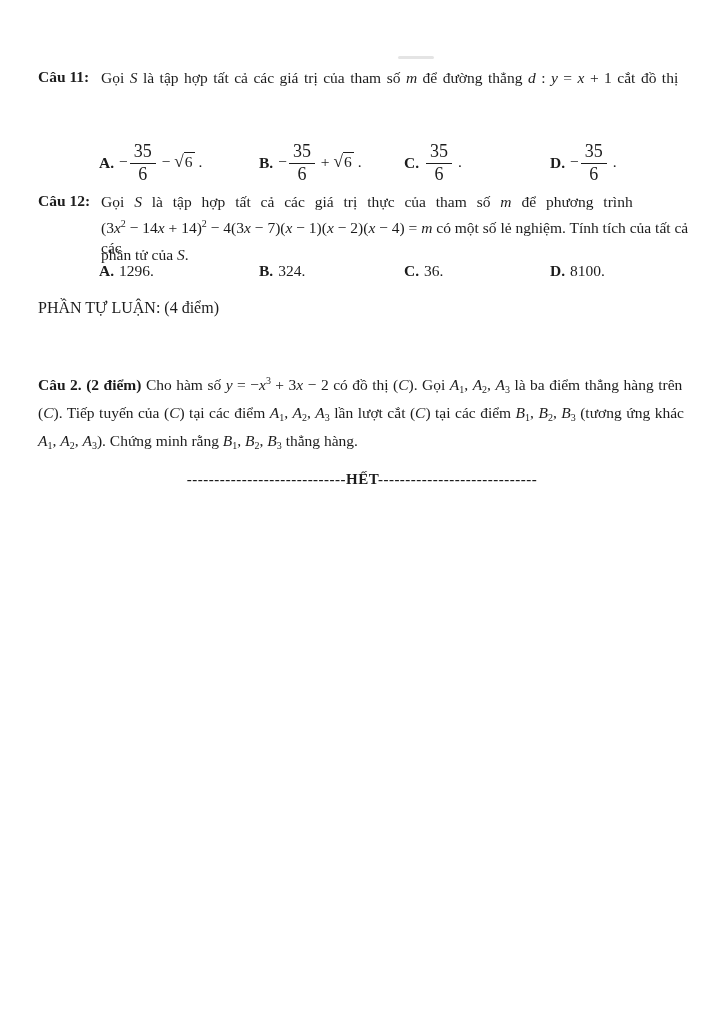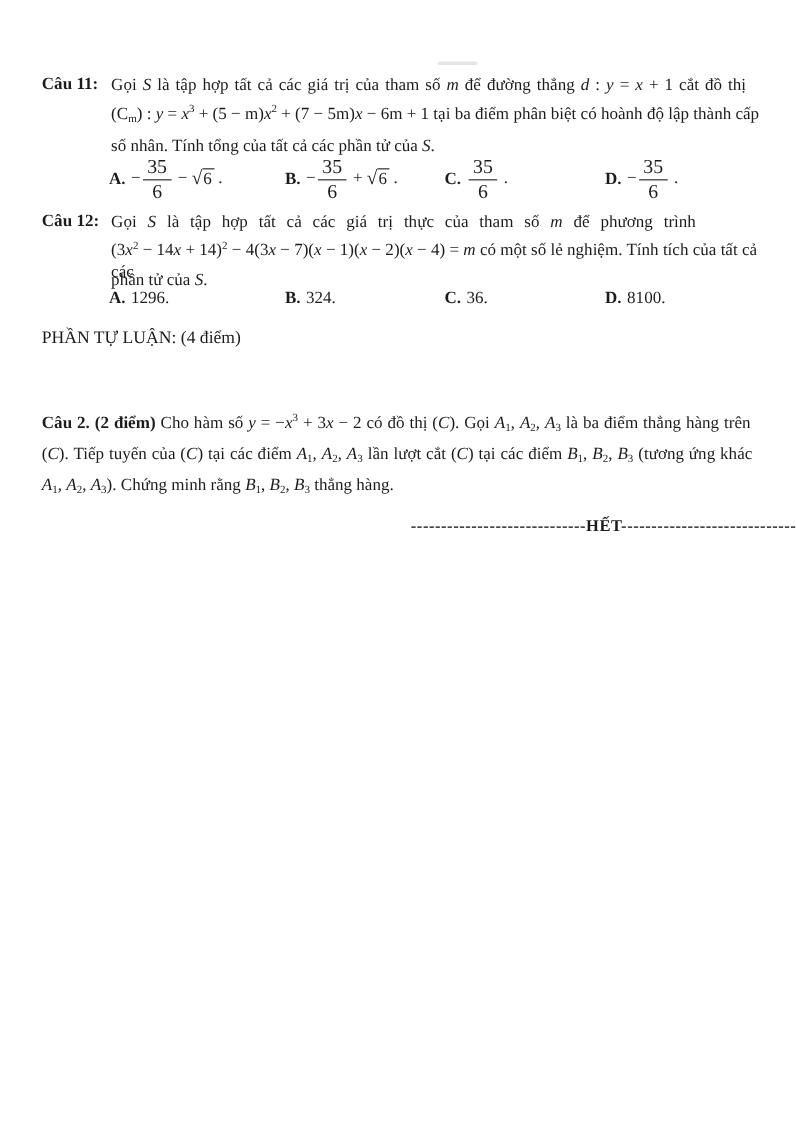--- a/index.html
+++ b/index.html
@@ -20,34 +20,32 @@
   .frac{display:inline-block;text-align:center;vertical-align:middle;line-height:1.08;font-size:18px;margin:0 2px;}
   .fn{display:block;border-bottom:1.3px solid #1c1c1c;padding:0 4px 1px;}
   .fd{display:block;padding-top:1px;}
   .sqrt{white-space:nowrap;}
   .sqrt::before{content:"\221A";font-size:1.12em;}
   .sqi{border-top:1.2px solid #1c1c1c;padding:0 2px 0 1px;}
   .opts{display:flex;align-items:center;}
   .opt{display:flex;align-items:center;gap:5px;}
   .olet{font-weight:bold;}
   .heading{font-weight:normal;font-size:16px;white-space:nowrap;}
-  .het{width:724px;text-align:right;font-weight:bold;letter-spacing:0.5px;font-size:15px;}
+  .het{width:724px;text-align:center;font-weight:bold;letter-spacing:0.5px;font-size:15px;}
   .smudge{background:#d9d9d9;width:36px;height:3px;border-radius:2px;opacity:0.7;}
 </style>
 </head>
 <body>
 
 <div class="page">
 
   <div class="abs smudge" style="left:398px;top:56px"></div>
 
   <div class="abs lbl" style="left:38px;top:68px">Câu 11:</div>
   <div class="abs line ws1" style="left:101px;top:68px;width:596px">Gọi <span class="st-i">S</span> là tập hợp tất cả các giá trị của tham số <span class="st-i">m</span> để đường thẳng <span class="st-i">d</span> : <span class="st-i">y</span> = <span class="st-i">x</span> + 1 cắt đồ thị</div>
-  <div class="abs line" style="left:101px;top:94px;width:600px">(C<span class="st-sub">m</span>) : <span class="st-i">y</span> = <span class="st-i">x</span><span class="st-sup">3</span> + (5 − m)<span class="st-i">x</span><span class="st-sup">2</span> + (7 − 5m)<span class="st-i">x</span> − 6m + 1 tại ba điểm phân biệt có hoành độ lập thành cấp</div>
-  <div class="abs line" style="left:101px;top:123px;width:600px">số nhân. Tính tổng của tất cả các phần tử của <span class="st-i">S</span>.</div>
   <div class="abs opts" style="left:99px;top:142px;height:42px">
     <div class="opt" style="width:160px">
       <span class="olet">A.</span>
       <span>−<span class="frac"><span class="fn">35</span><span class="fd">6</span></span> − <span class="sqrt"><span class="sqi">6</span></span> .</span>
     </div>
     <div class="opt" style="width:145px">
       <span class="olet">B.</span>
       <span>−<span class="frac"><span class="fn">35</span><span class="fd">6</span></span> + <span class="sqrt"><span class="sqi">6</span></span> .</span>
     </div>
     <div class="opt" style="width:146px">

